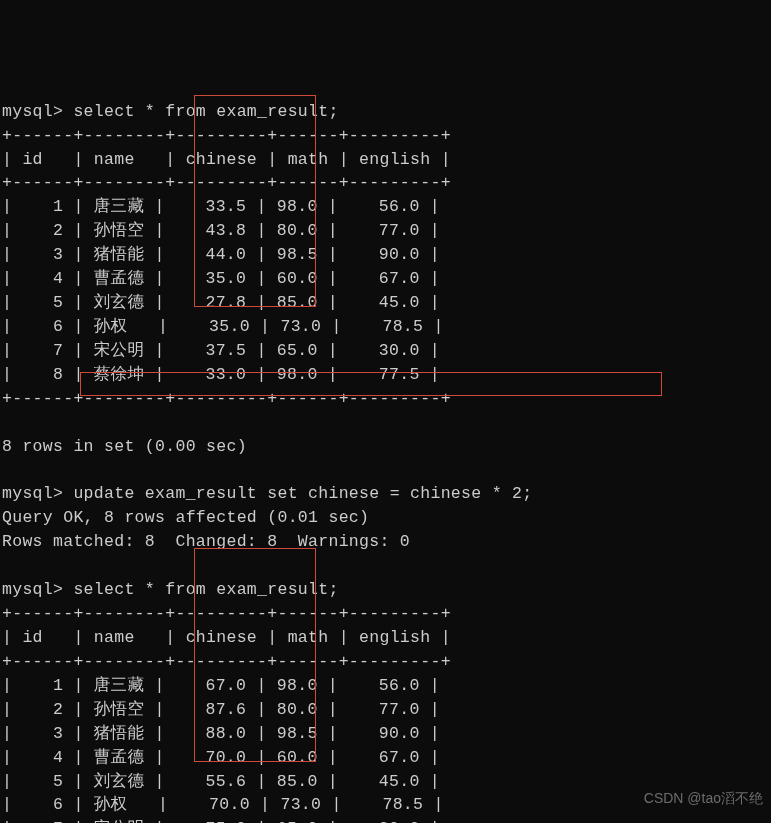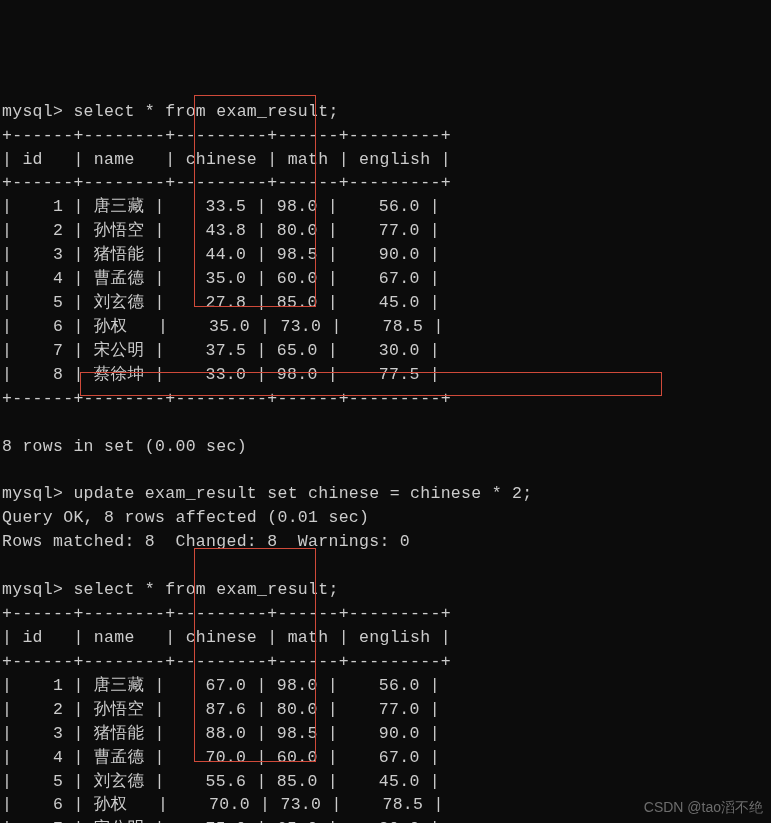--- a/index.html
+++ b/index.html
@@ -41,21 +41,21 @@
       border: 1px solid #d04a3a;
       left: 194px;
       top: 548px;
       width: 120px;
       height: 212px;
       pointer-events: none;
     }
     .watermark {
       position: absolute;
       right: 8px;
-      bottom: 6px;
+      bottom: 15px;
       color: #6d6d6d;
       font-family: sans-serif;
       font-size: 14px;
       white-space: nowrap;
       letter-spacing: 0;
     }
   </style>
 </head>
 <body>
 

